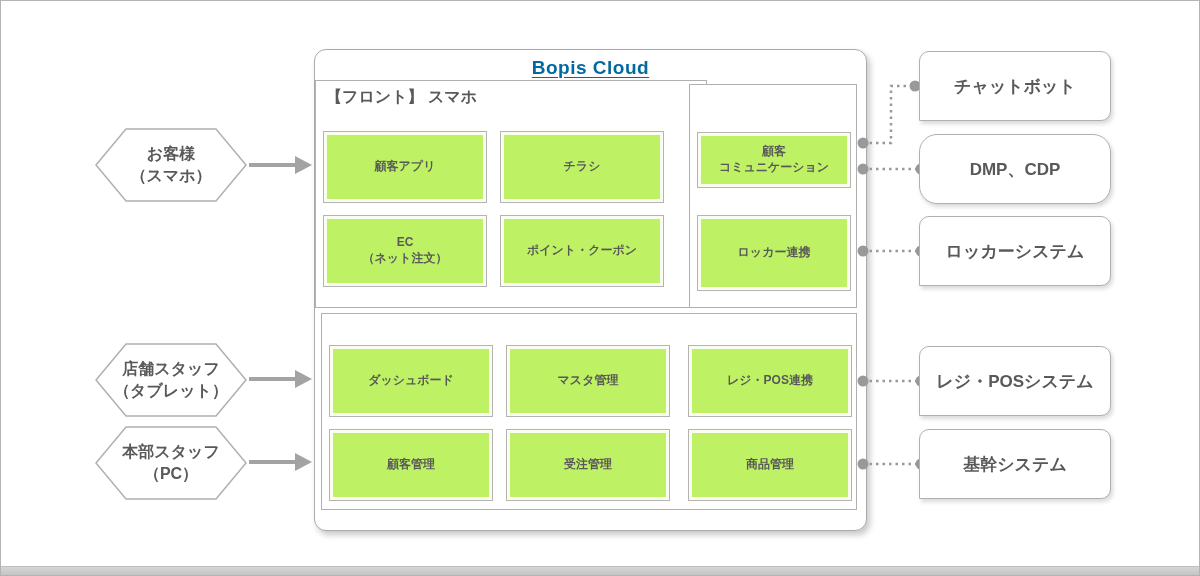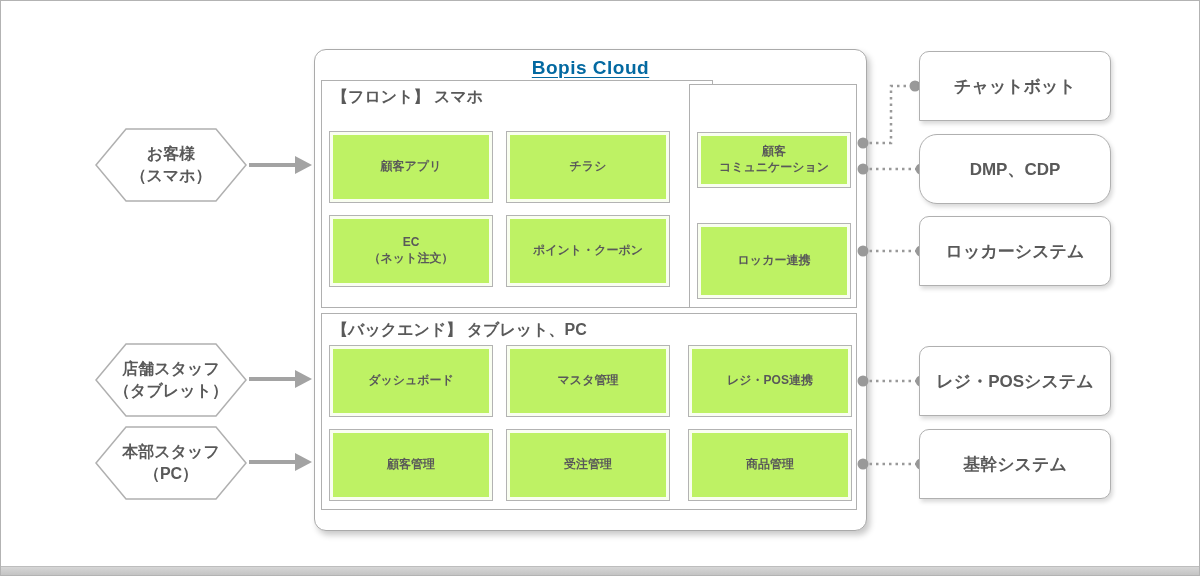--- a/index.html
+++ b/index.html
@@ -102,37 +102,36 @@
     <polygon points="46,2 63,11 46,20" fill="#a3a3a3"></polygon>
   </svg>
   <svg class="arrow" style="left:248px; top:450px;" viewBox="0 0 64 22">
     <line x1="0" y1="11" x2="46" y2="11" stroke="#a3a3a3" stroke-width="4"></line>
     <polygon points="46,2 63,11 46,20" fill="#a3a3a3"></polygon>
   </svg>
 
   <div class="cloud">
     <div class="cloud-title">Bopis Cloud</div>
 
-    <div class="section" style="left:6px; top:30px; width:392px; height:228px;">
+    <div class="section" style="left:0; top:30px; width:392px; height:228px;">
       <div class="section-label">【フロント】 スマホ</div>
       <div class="node" style="left:7px;  top:50px;  width:164px; height:72px;">顧客アプリ</div>
       <div class="node" style="left:184px; top:50px;  width:164px; height:72px;">チラシ</div>
       <div class="node" style="left:7px;  top:134px; width:164px; height:72px;">EC
 （ネット注文）</div>
       <div class="node" style="left:184px; top:134px; width:164px; height:72px;">ポイント・クーポン</div>
     </div>
 
     <div class="section" style="left:374px; top:34px; width:168px; height:224px;">
       <div class="node" style="left:7px; top:47px;  width:154px; height:56px;">顧客
 コミュニケーション</div>
-      <div class="node" style="left:7px; top:130px; width:154px; height:76px;margin-top:8px;">ロッカー連携</div>
+      <div class="node" style="left:7px; top:130px; width:154px; height:76px;">ロッカー連携</div>
     </div>
 
     <div class="section" style="left:6px; top:263px; width:536px; height:197px;">
-      <div class="section-label">【バックエンド】 タブレット、PC</div>
       <div class="node" style="left:7px;   top:31px;  width:164px; height:72px;">ダッシュボード</div>
       <div class="node" style="left:184px; top:31px;  width:164px; height:72px;">マスタ管理</div>
       <div class="node" style="left:366px; top:31px;  width:164px; height:72px;">レジ・POS連携</div>
       <div class="node" style="left:7px;   top:115px; width:164px; height:72px;">顧客管理</div>
       <div class="node" style="left:184px; top:115px; width:164px; height:72px;">受注管理</div>
       <div class="node" style="left:366px; top:115px; width:164px; height:72px;">商品管理</div>
     </div>
   </div>
 
   <svg class="connectors" width="82" height="440" viewBox="0 0 82 440">

